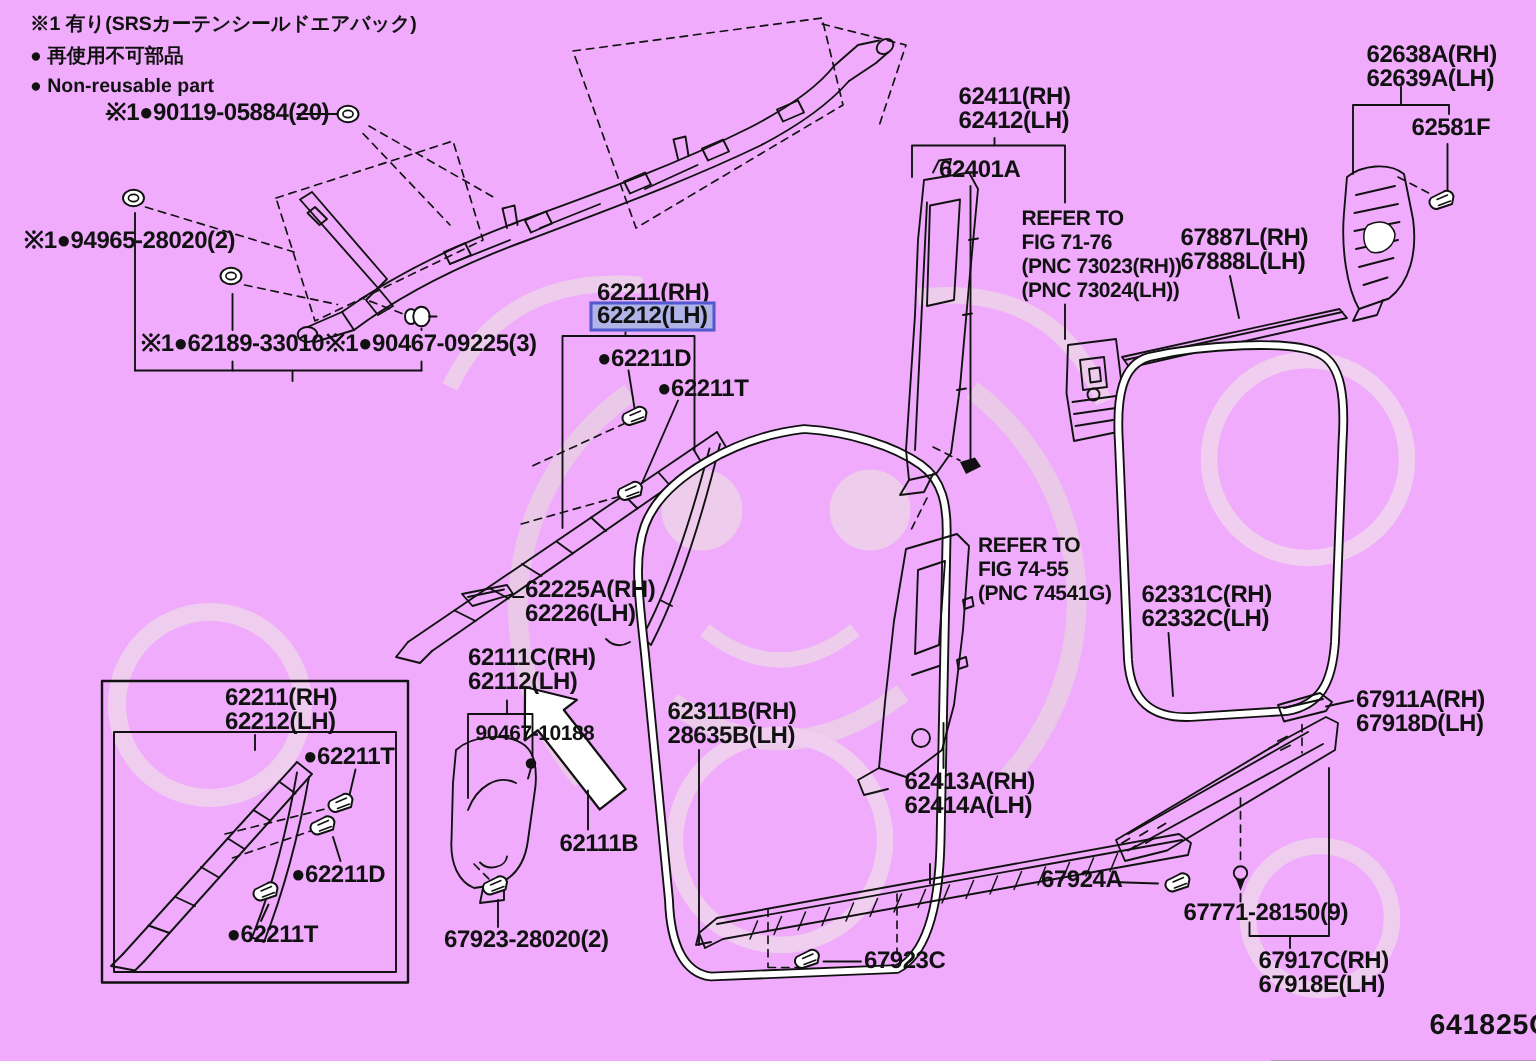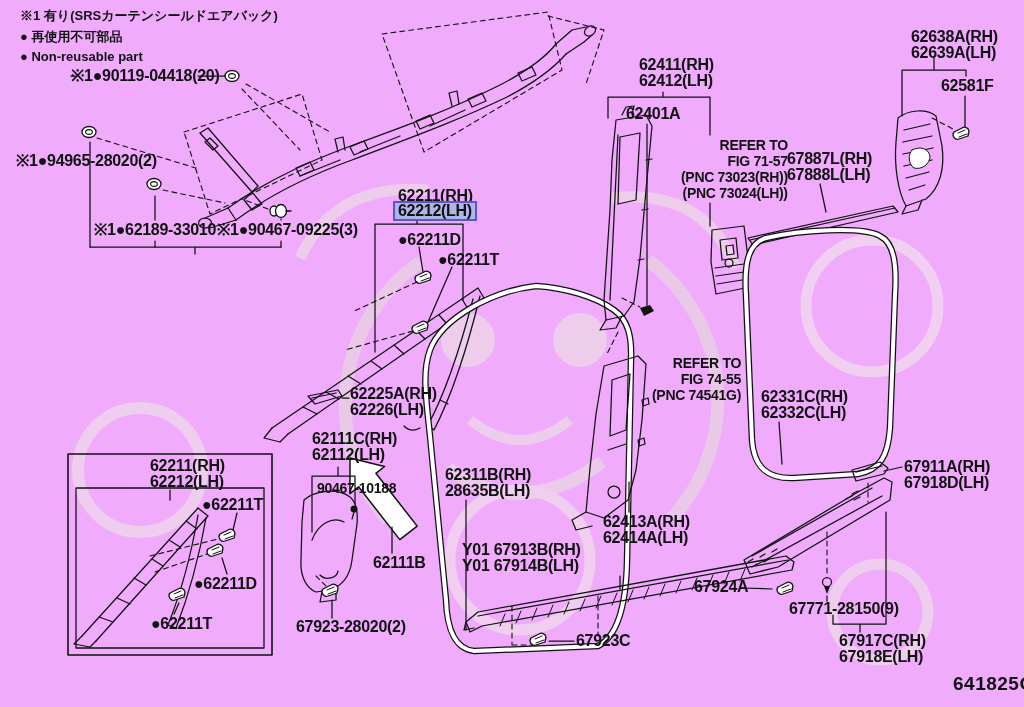--- a/index.html
+++ b/index.html
@@ -6,21 +6,21 @@
   .stage{
     position:relative;width:1024px;height:707px;background:#f0abfc;
     overflow:hidden;font-family:"Liberation Sans",sans-serif;padding-left:24px;
   }
   .stage svg{position:absolute;left:0;top:0;}
   .lbl{
     position:absolute;font-weight:bold;font-size:16px;line-height:15.5px;
     letter-spacing:-0.3px;color:#111;white-space:nowrap;
   }
   .sm{font-size:13px;line-height:16px;letter-spacing:0;}
-  .md{font-size:14px;line-height:16px;text-align:right;}
+  .md{font-size:14px;line-height:16px;}
   .hl{
     background:#b0b4e6;border:2px solid #5559cf;padding:0 3px;
     margin-left:-5px;margin-top:-2px;
   }
   .code{font-weight:bold;font-size:19px;letter-spacing:.5px;}
 </style>
 </head>
 <body>
 
 <div class="stage">
@@ -255,21 +255,21 @@
     <use href="#trimclip" x="228" y="537"></use>
     <use href="#trimclip" x="216" y="552"></use>
     <use href="#trimclip" x="178" y="596"></use>
   </g>
 </svg>
 
 <div class="lbl sm" style="left:20px;top:8px">※1 有り(SRSカーテンシールドエアバック)</div>
 <div class="lbl sm" style="left:20px;top:29px">● 再使用不可部品</div>
 <div class="lbl sm" style="left:20px;top:49px">● Non-reusable part</div>
 
-<div class="lbl" style="left:71px;top:68px">※1●90119-04418(20)</div>
+<div class="lbl" style="left:71px;top:68px">※1●90119-05884(20)</div>
 <div class="lbl" style="left:16px;top:153px">※1●94965-28020(2)</div>
 <div class="lbl" style="left:94px;top:222px">※1●62189-33010</div>
 <div class="lbl" style="left:217px;top:222px">※1●90467-09225(3)</div>
 
 <div class="lbl" style="left:398px;top:188px">62211(RH)</div>
 <div class="lbl hl" style="left:398px;top:203px">62212(LH)</div>
 <div class="lbl" style="left:398px;top:232px">●62211D</div>
 <div class="lbl" style="left:438px;top:252px">●62211T</div>
 
 <div class="lbl" style="left:350px;top:386px">
@@ -280,34 +280,30 @@
   <div>62111C(RH)</div>
   <div>62112(LH)</div>
 </div>
 <div class="lbl md" style="left:317px;top:480px">90467-10188</div>
 <div class="lbl" style="left:445px;top:467px">
   <div>62311B(RH)</div>
   <div>28635B(LH)</div>
 </div>
 <div class="lbl" style="left:373px;top:555px">62111B</div>
 <div class="lbl" style="left:296px;top:619px">67923-28020(2)</div>
-<div class="lbl" style="left:462px;top:542px">
-  <div>Y01 67913B(RH)</div>
-  <div>Y01 67914B(LH)</div>
-</div>
 <div class="lbl" style="left:576px;top:633px">67923C</div>
 
 <div class="lbl" style="left:639px;top:57px">
   <div>62411(RH)</div>
   <div>62412(LH)</div>
 </div>
 <div class="lbl" style="left:626px;top:106px">62401A</div>
 <div class="lbl md" style="left:681px;top:137px">
   <div>REFER TO</div>
-  <div>FIG 71-57</div>
+  <div>FIG 71-76</div>
   <div>(PNC 73023(RH))</div>
   <div>(PNC 73024(LH))</div>
 </div>
 <div class="lbl" style="left:787px;top:151px">
   <div>67887L(RH)</div>
   <div>67888L(LH)</div>
 </div>
 <div class="lbl" style="left:911px;top:29px">
   <div>62638A(RH)</div>
   <div>62639A(LH)</div>

